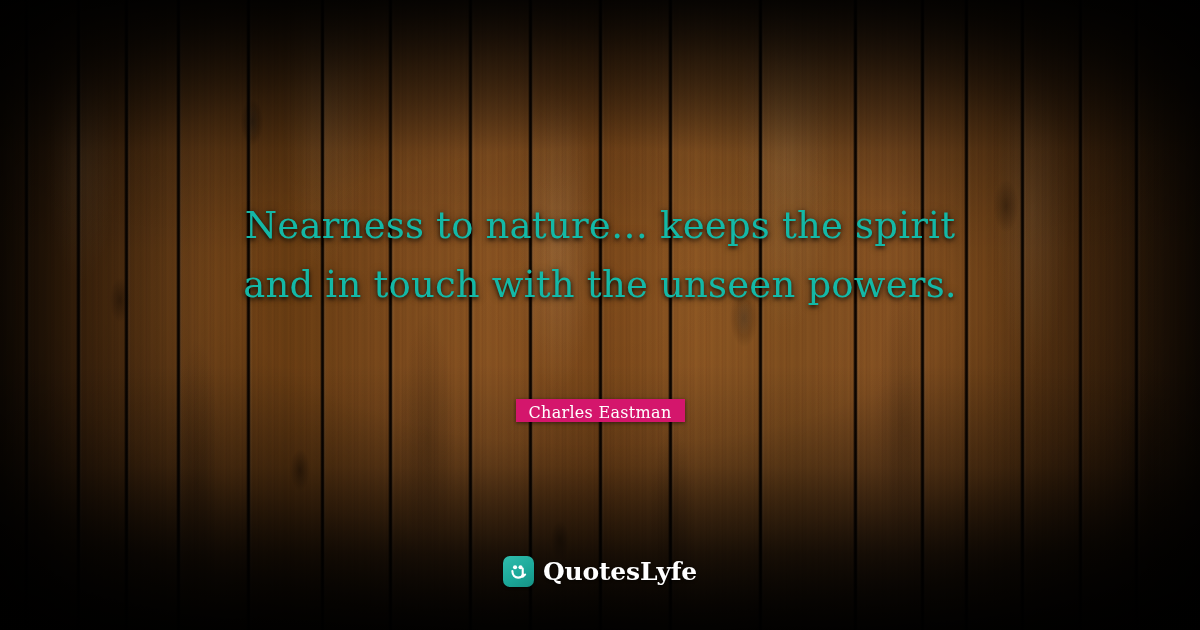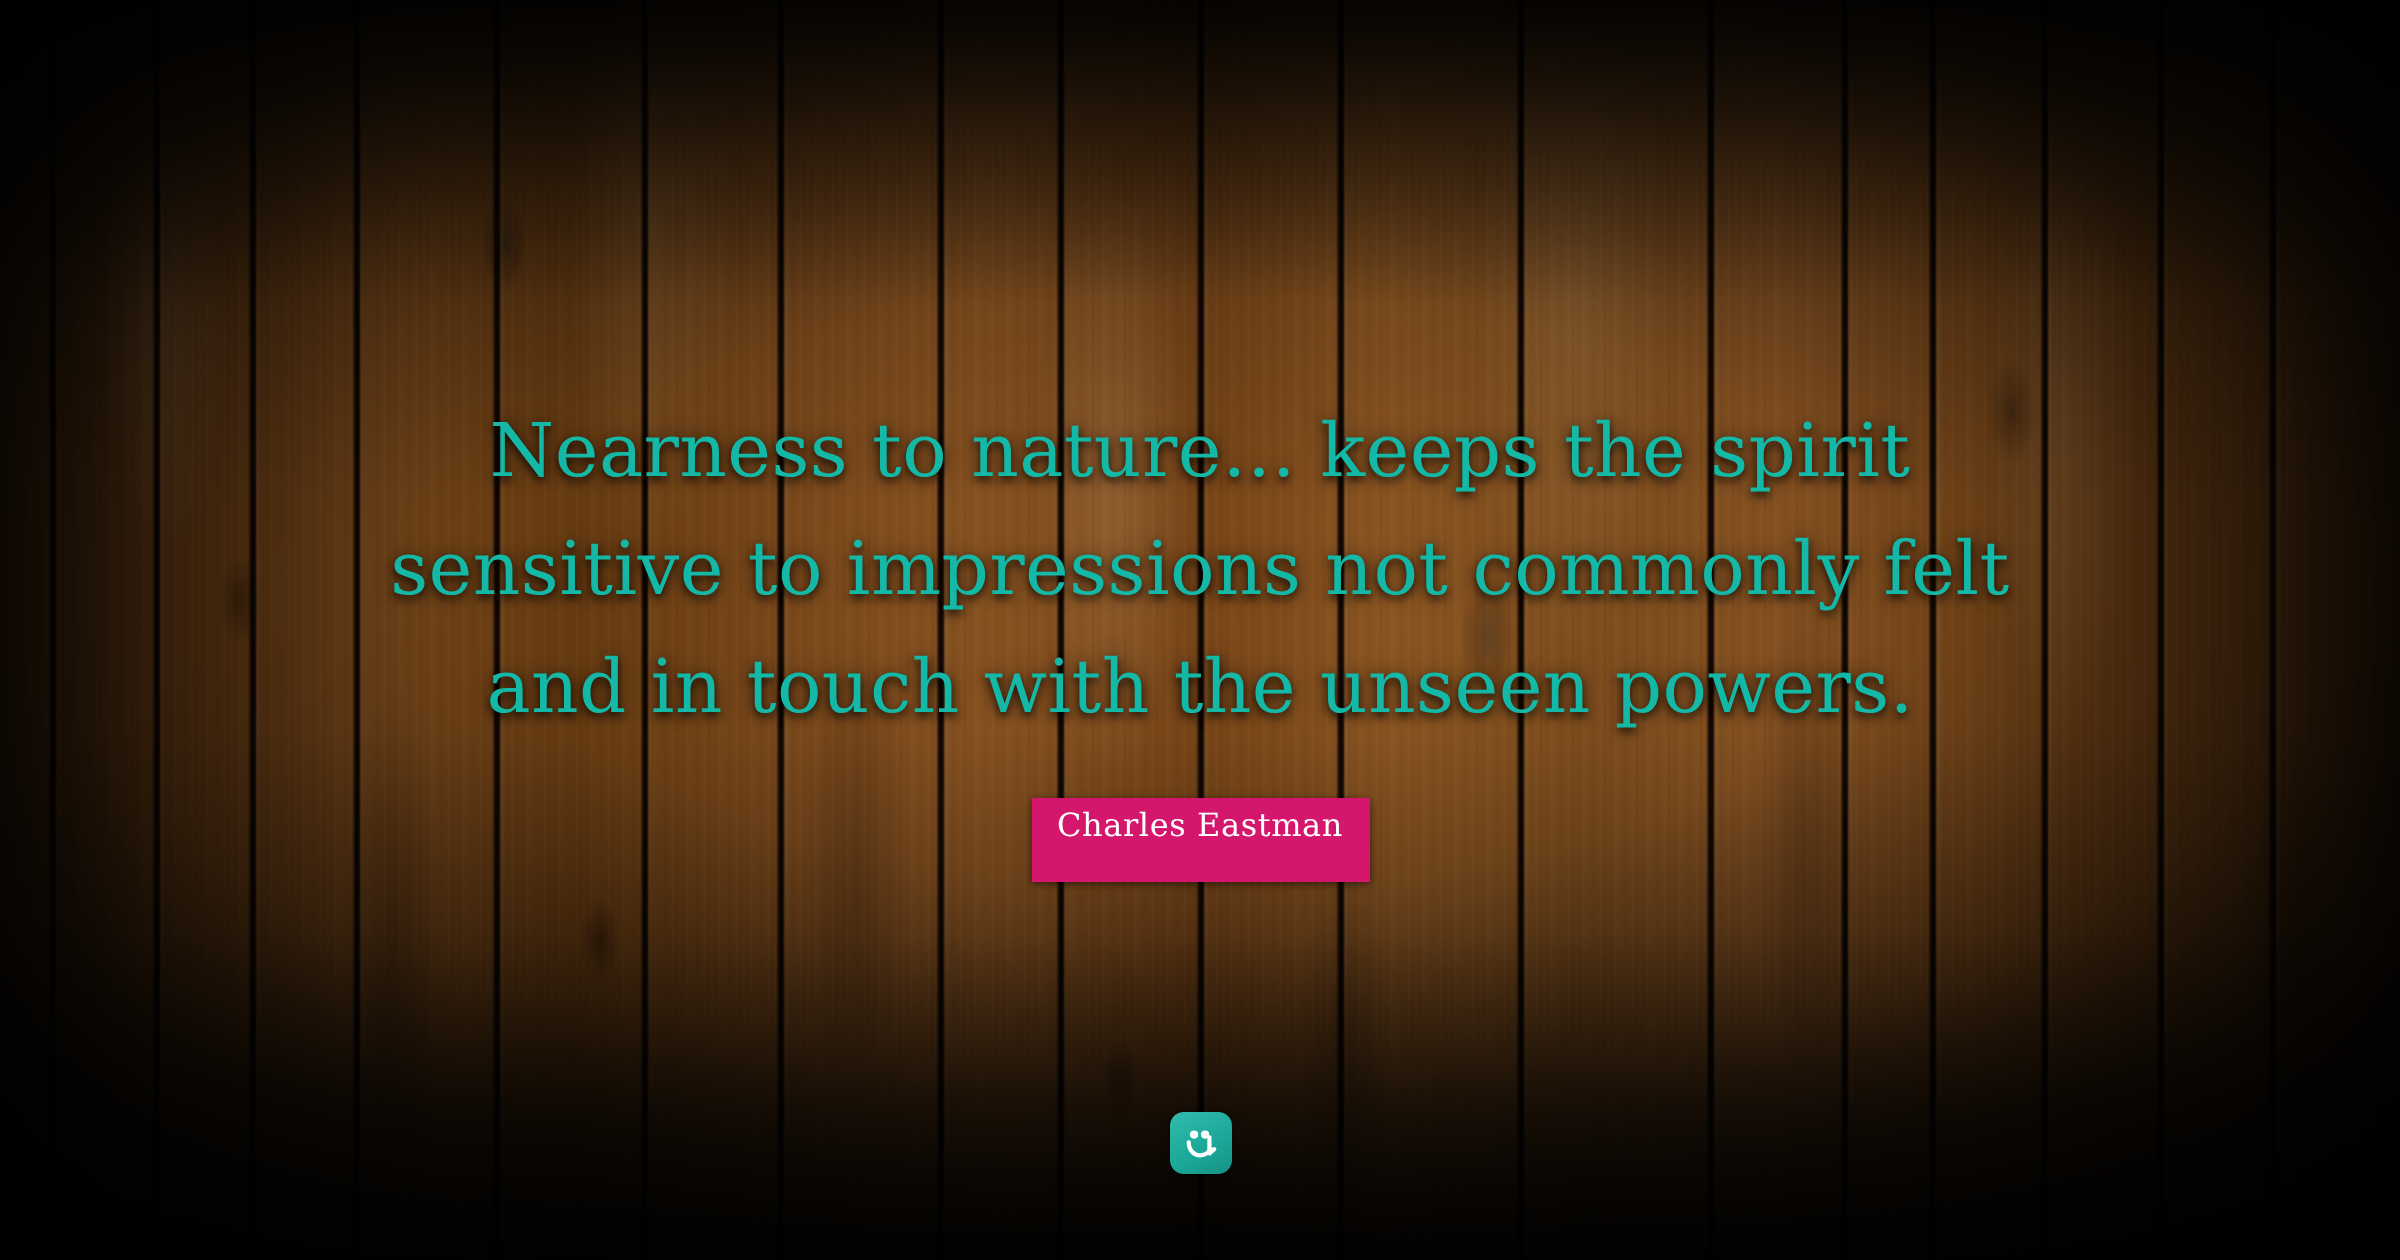--- a/index.html
+++ b/index.html
@@ -190,21 +190,21 @@
     text-align: center;
   }
 
   .author-badge {
     display: inline-block;
     background: #d4166c;
     color: #ffffff;
     font-family: "DejaVu Serif", serif;
     font-size: 16px;
     line-height: 19px;
-    padding: 4px 13px 19px 13px;
+    padding: 4px 13px 0 13px;
     letter-spacing: 0.3px;
     box-shadow: 0 1px 4px rgba(0,0,0,0.55);
   }
 
   .brand {
     position: absolute;
     top: 556px;
     left: 0;
     right: 0;
     display: flex;
@@ -263,33 +263,33 @@
       <div class="seam" style="left: 1020px;"></div>
       <div class="seam" style="left: 1078px;"></div>
       <div class="seam" style="left: 1134px;"></div>
     </div>
   <div class="vignette"></div>
 
   <div class="content">
 
     <div class="quote-block">
       <div class="quote-line">Nearness to nature… keeps the spirit</div>
-      <div class="quote-line">sensitive to impressions not commonly felt</div>
       <div class="quote-line">and in touch with the unseen powers.</div>
     </div>
 
     <div class="author-wrap">
       <span class="author-badge">Charles Eastman</span>
     </div>
 
     <div class="brand">
       <span class="brand-mark">
         <svg width="23" height="23" viewBox="0 0 24 24" aria-hidden="true">
           <circle cx="8.4" cy="7.6" r="2.15" fill="#ffffff"></circle>
           <circle cx="14.1" cy="7.6" r="2.15" fill="#ffffff"></circle>
           <path d="M5.6 11.6 C5.6 16.0 8.5 18.4 11.6 18.4 C14.1 18.4 16.0 17.0 16.8 15.0" stroke="#ffffff" stroke-width="2.2" fill="none" stroke-linecap="round"></path>
           <path d="M16.4 9.0 L16.4 17.4 L18.9 15.2" stroke="#ffffff" stroke-width="2.2" fill="none" stroke-linecap="round" stroke-linejoin="round"></path>
         </svg>
       </span>
+      <span class="brand-name">QuotesLyfe</span>
     </div>
 
   </div>
 </div>
 
 </body></html>

